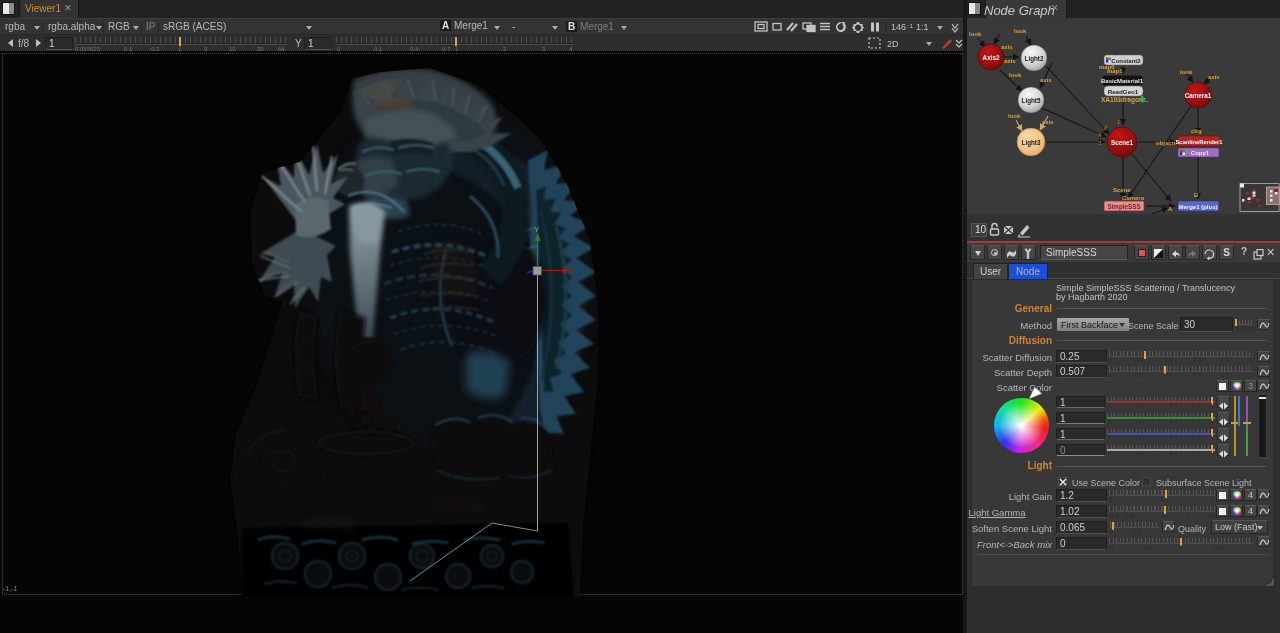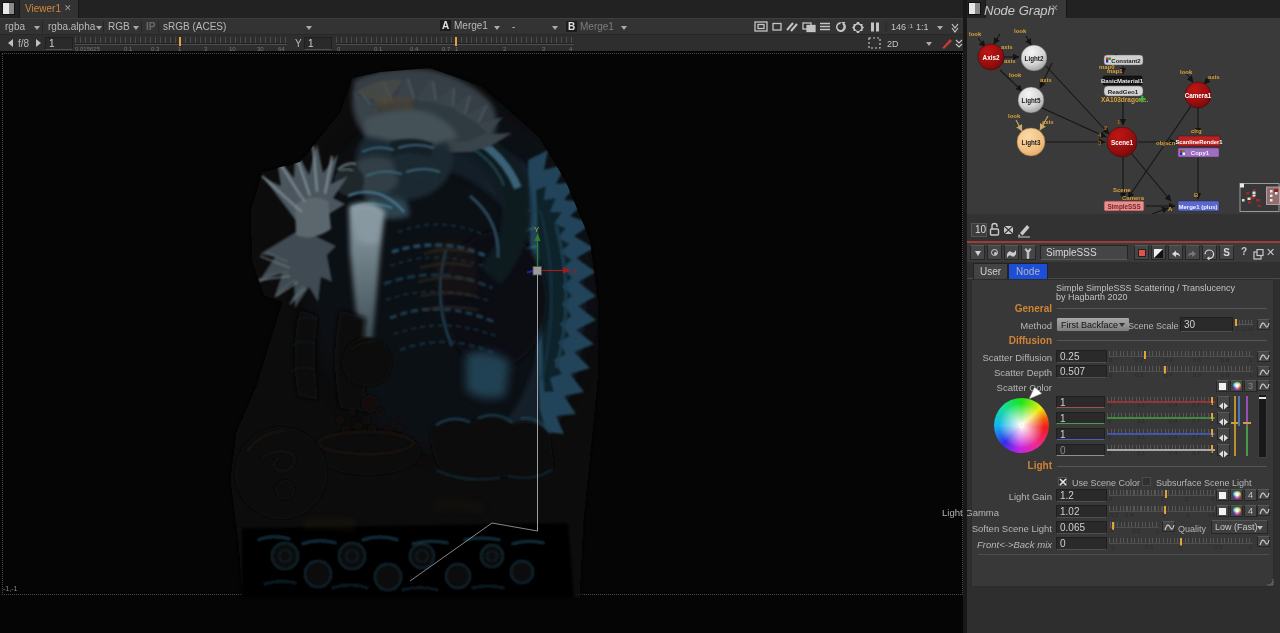--- a/index.html
+++ b/index.html
@@ -698,21 +698,21 @@
     <div class="abs btn" style="left:258px;top:209px;width:13px;height:12px;">
           <div class="abs" style="left:1.5px;top:1px;width:8px;height:8px;border-radius:50%;background:radial-gradient(circle at 50% 45%,#fff 0 15%,rgba(255,255,255,0) 60%),conic-gradient(#4c4,#cc4,#c44,#c4c,#44c,#4cc,#4c4);"></div>
         </div>
     <div class="abs btn" style="left:272px;top:209px;width:13px;height:12px;color:#c8c8c8;font-size:9px;text-align:center;line-height:11px;">4</div>
     <div class="cvbtn" style="left:285px;top:209px;">
           <svg width="11" height="9">
             <path d="M1 7 C3 1 4.5 1 6 4 C7.5 7 9 7 10 2" fill="none" stroke="#c8c8c8" stroke-width="1.2"></path>
           </svg>
         </div>
 
-    <div class="abs" style="left:0;top:227px;width:110px;margin-left:-30px;text-align:left;font-size:9.5px;color:#b5b5b5;white-space:nowrap;">Light Gamma</div>
+    <div class="abs" style="left:0;top:227px;width:110px;margin-left:-30px;text-align:center;font-size:9.5px;color:#b5b5b5;white-space:nowrap;text-decoration:underline;">Light Gamma</div>
     <div class="abs inp" style="left:84px;top:225px;width:51px;height:13px;">1.02</div>
     <div class="abs" style="left:137px;top:226px;width:106px;height:12px;">
       <div class="abs" style="left:0;top:0;width:106px;height:5px;background:repeating-linear-gradient(90deg,#565656 0 1px,transparent 1px 3.5px);"></div>
       <div class="abs" style="left:0;top:5px;width:106px;height:1px;background:#232323;border-bottom:1px solid #4e4e4e;"></div>
       <div class="hndl" style="left:55px;top:0;height:8px;"></div>
       <span class="slbl" style="left:1px;top:6px;color:#2a2a2a;">0.2</span>
           <span class="slbl" style="left:16px;top:6px;color:#2a2a2a;">0.4</span>
           <span class="slbl" style="left:53px;top:6px;color:#2a2a2a;">1</span>
           <span class="slbl" style="left:77px;top:6px;color:#2a2a2a;">2</span>
           <span class="slbl" style="left:98px;top:6px;color:#2a2a2a;">4.5</span>

